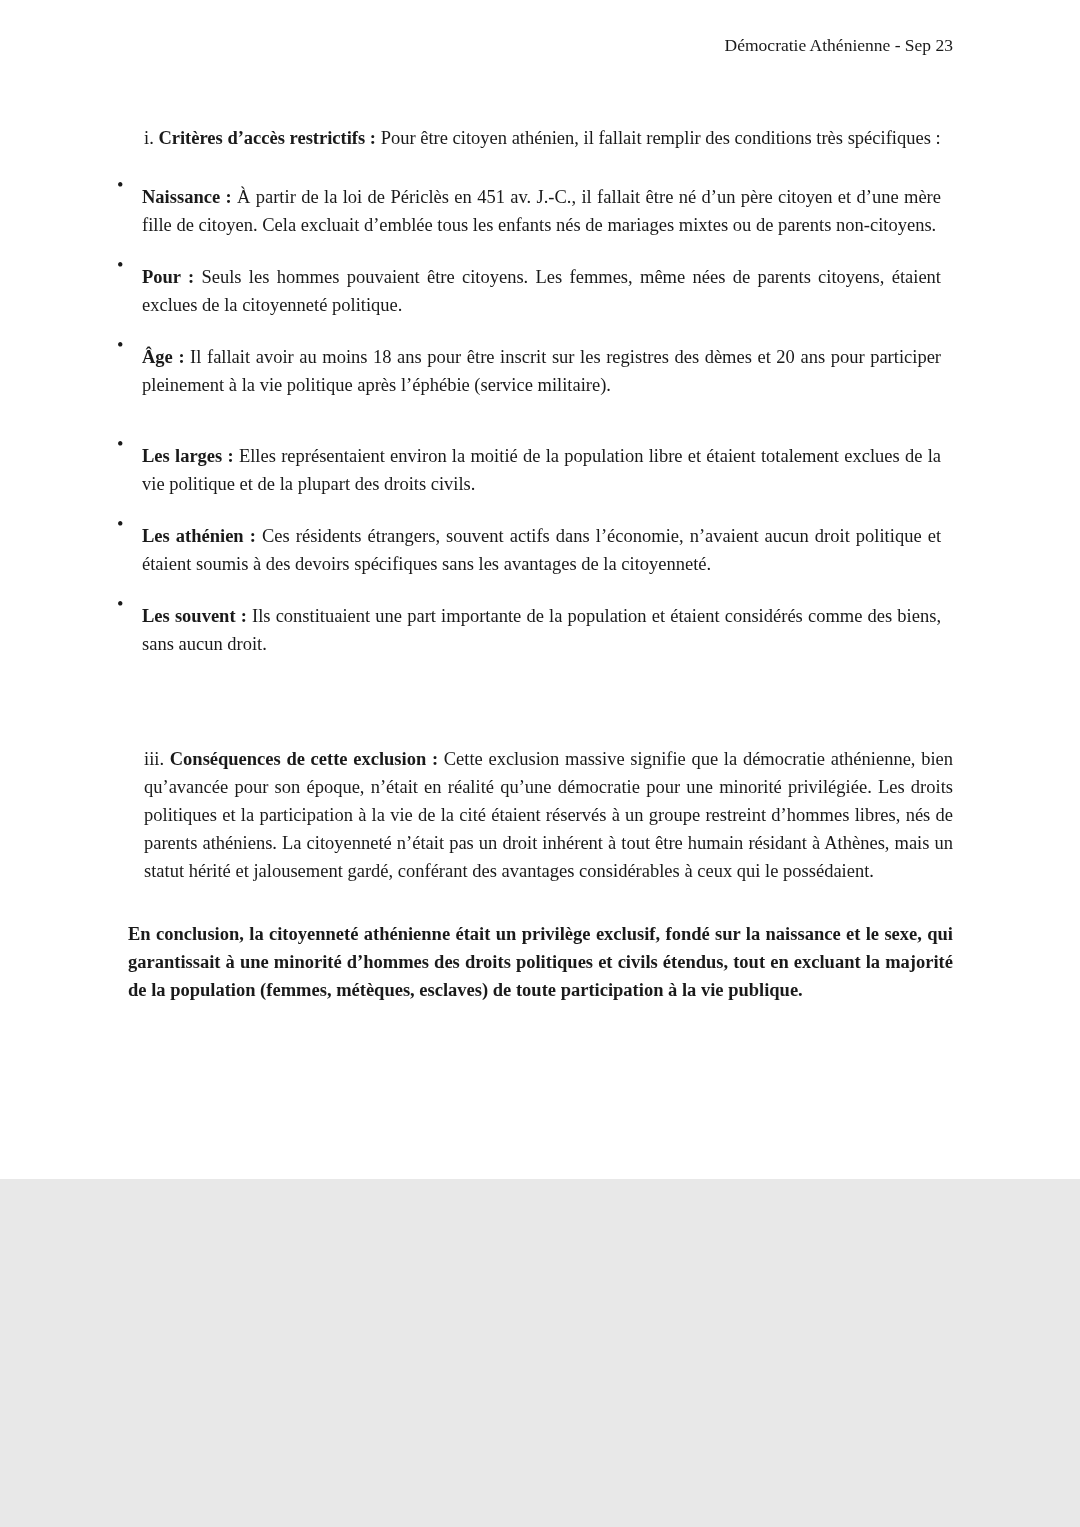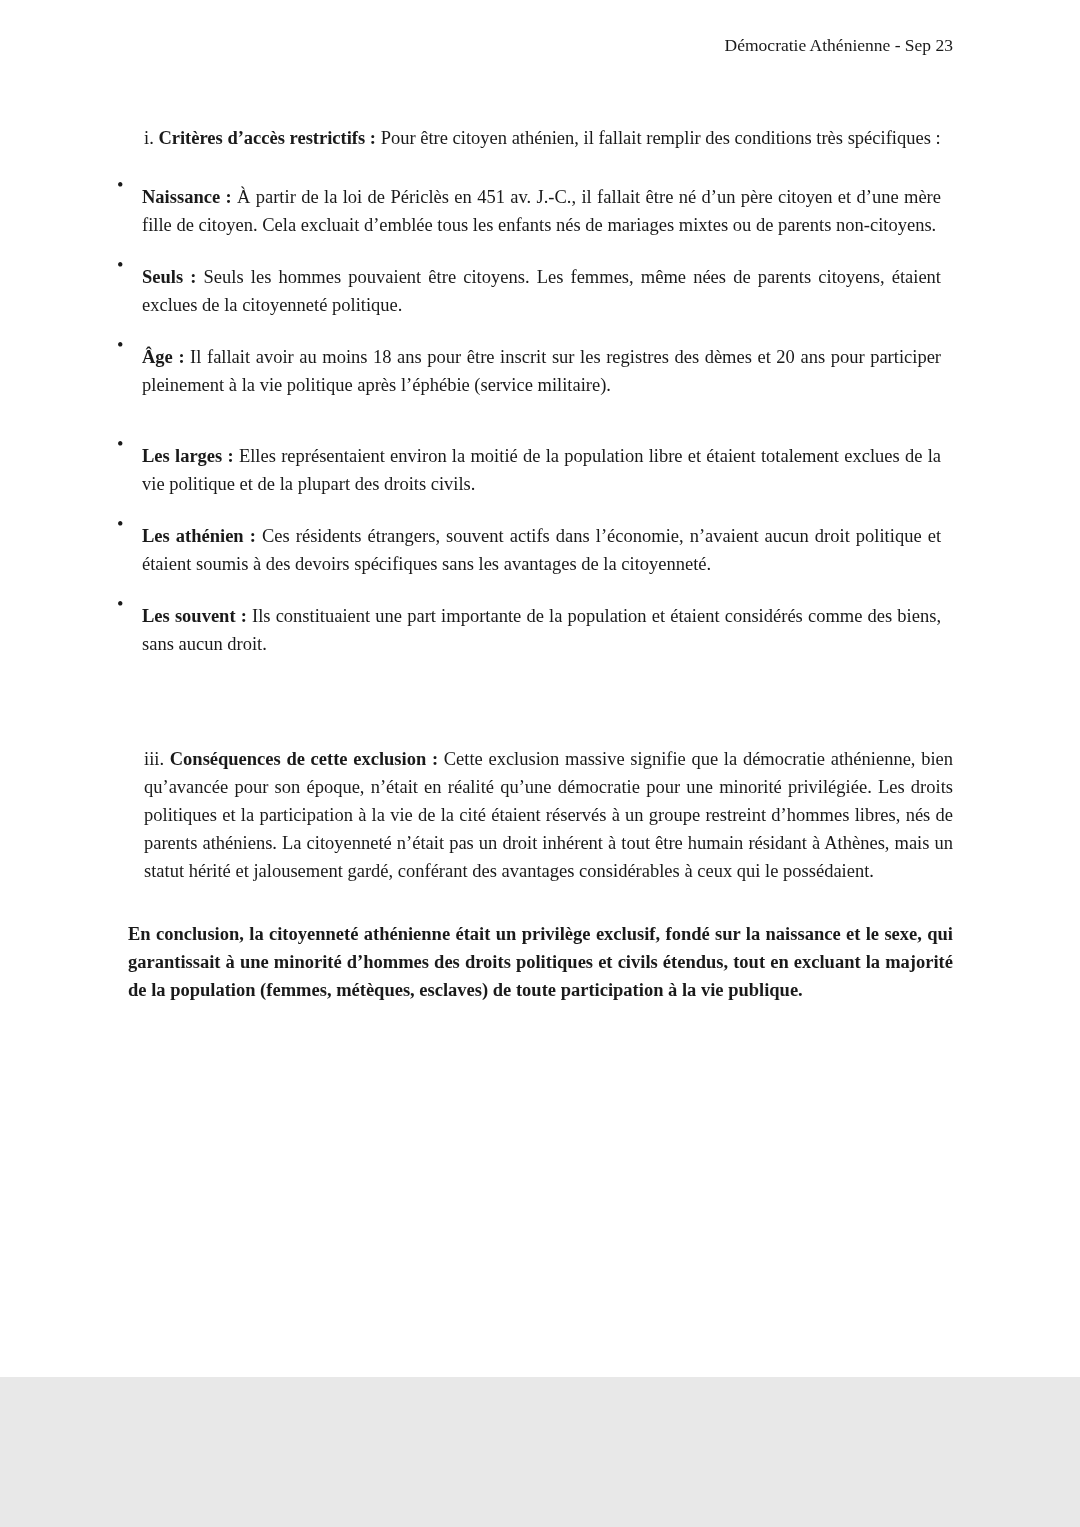--- a/index.html
+++ b/index.html
@@ -3,21 +3,21 @@
 <meta charset="utf-8">
 <style>
   html, body {
     margin: 0;
     padding: 0;
     background: #e8e8e8;
   }
   .page {
     position: relative;
     width: 1080px;
-    height: 1377px;
+    height: 1179px;
     margin: 0 auto;
     background: #ffffff;
     overflow: hidden;
     font-family: "Liberation Serif", "DejaVu Serif", serif;
     color: #1a1a1a;
   }
   .header {
     position: absolute;
     top: 34px;
     right: 127px;
@@ -89,21 +89,21 @@
 
     <section id="sec1">
       <p class="shead"><span>i.</span> <b>Critères d’accès restrictifs :</b> <span>Pour être citoyen athénien, il fallait remplir des conditions très spécifiques :</span></p>
       <div class="blist">
         <div class="bullet">
           <span class="dot">•</span>
           <p class="btext"><b>Naissance :</b> <span>À partir de la loi de Périclès en 451 av. J.-C., il fallait être né d’un père citoyen et d’une mère fille de citoyen. Cela excluait d’emblée tous les enfants nés de mariages mixtes ou de parents non-citoyens.</span></p>
         </div>
         <div class="bullet">
           <span class="dot">•</span>
-          <p class="btext"><b>Seuls :</b> <span>Seuls les hommes pouvaient être citoyens. Les femmes, même nées de parents citoyens, étaient exclues de la citoyenneté politique.</span></p>
+          <p class="btext"><b>Pour :</b> <span>Seuls les hommes pouvaient être citoyens. Les femmes, même nées de parents citoyens, étaient exclues de la citoyenneté politique.</span></p>
         </div>
         <div class="bullet">
           <span class="dot">•</span>
           <p class="btext"><b>Âge :</b> <span>Il fallait avoir au moins 18 ans pour être inscrit sur les registres des dèmes et 20 ans pour participer pleinement à la vie politique après l’éphébie (service militaire).</span></p>
         </div>
       </div>
     </section>
 
     <section id="sec2">
       <div class="blist">

